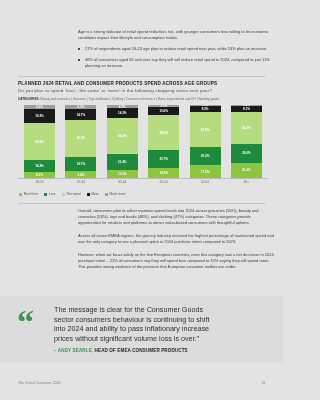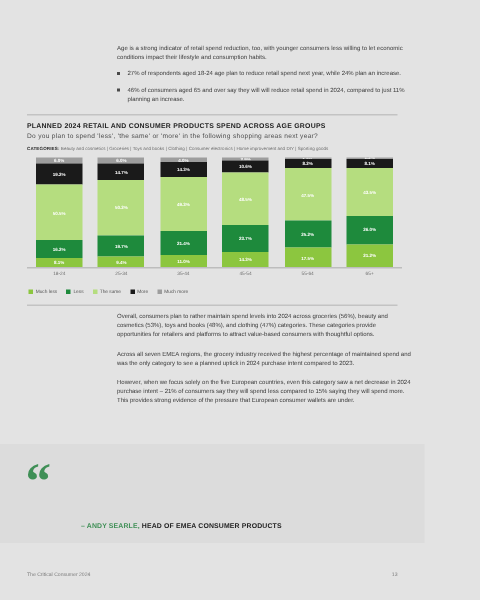--- a/index.html
+++ b/index.html
@@ -320,20 +320,21 @@
   <div class="rule" id="rule-bot"></div>
 
   <div class="analysis">
     <p>Overall, consumers plan to rather maintain spend levels into 2024 across groceries (56%), beauty and cosmetics (53%), toys and books (48%), and clothing (47%) categories. These categories provide opportunities for retailers and platforms to attract value-based consumers with thoughtful options.</p>
     <p>Across all seven EMEA regions, the grocery industry received the highest percentage of maintained spend and was the only category to see a planned uptick in 2024 purchase intent compared to 2023.</p>
     <p>However, when we focus solely on the five European countries, even this category saw a net decrease in 2024 purchase intent – 21% of consumers say they will spend less compared to 15% saying they will spend more. This provides strong evidence of the pressure that European consumer wallets are under.</p>
   </div>
 
   <div class="quote-band"></div>
   <div class="qmark">“</div>
+  <div class="qtext">The message is clear for the Consumer Goods sector consumers behaviour is continuing to shift into 2024 and ability to pass inflationary increase prices without significant volume loss is over."</div>
   <div class="qattr">
     <span class="name">– ANDY SEARLE,</span>
     <span>HEAD OF EMEA CONSUMER PRODUCTS</span>
   </div>
 
   <div class="footer-left">The Critical Consumer 2024</div>
   <div class="footer-right">13</div>
 
 </div>
 

